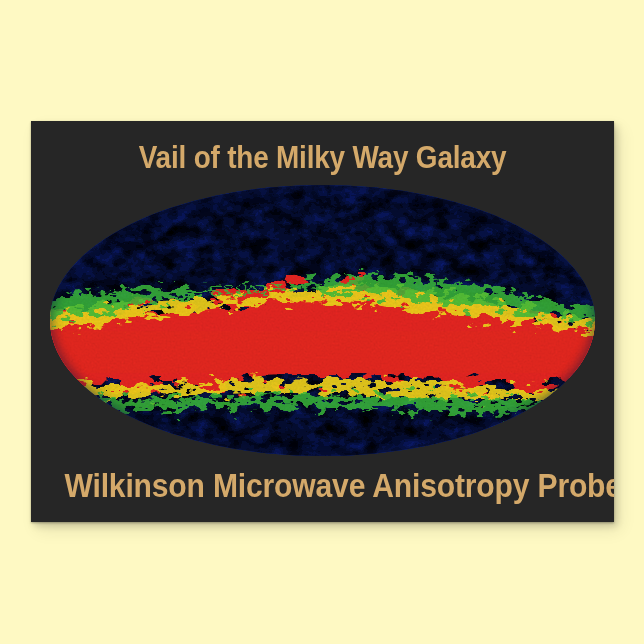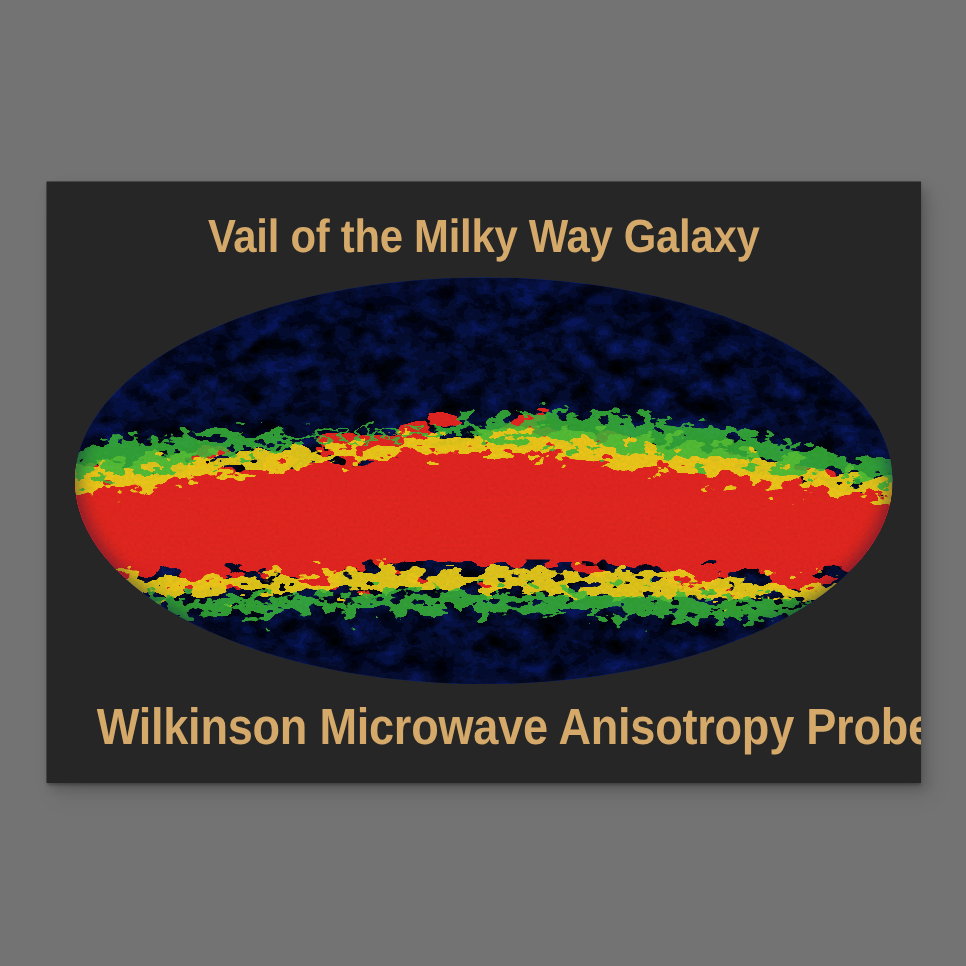--- a/index.html
+++ b/index.html
@@ -11,21 +11,21 @@
     height: 644px;
     background: #efefef;
     font-family: "Liberation Sans", sans-serif;
     overflow: hidden;
   }
 
   #stage {
     position: relative;
     width: 644px;
     height: 644px;
-    background: #737373;
+    background: #fef9c3;
   }
 
   
   #sticker {
     position: absolute;
     left: 31px;
     top: 121px;
     width: 583px;
     height: 401px;
     background: #262626;

